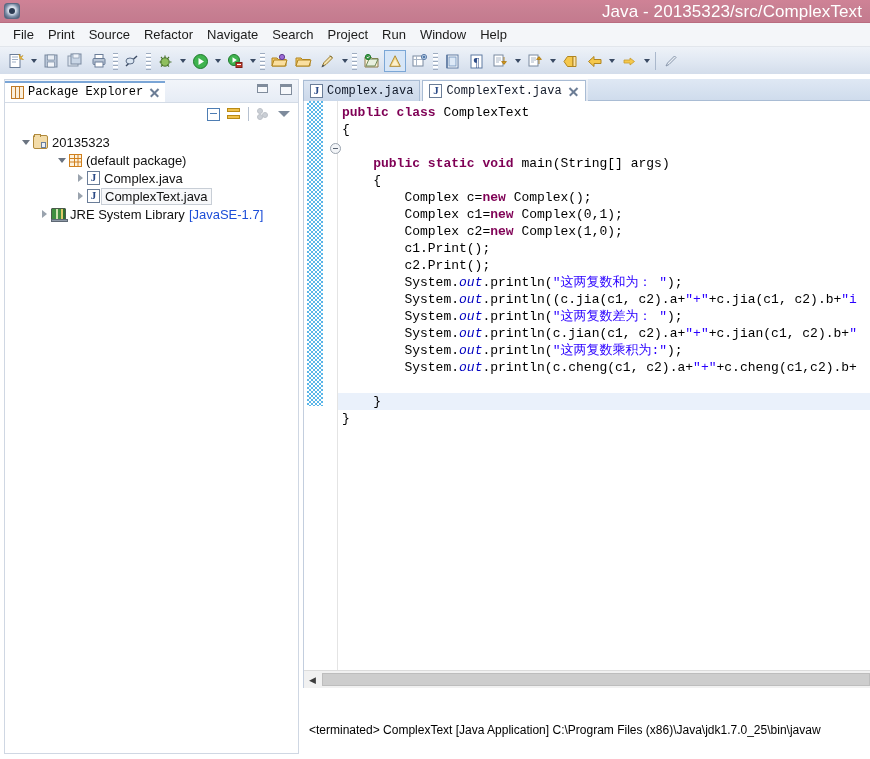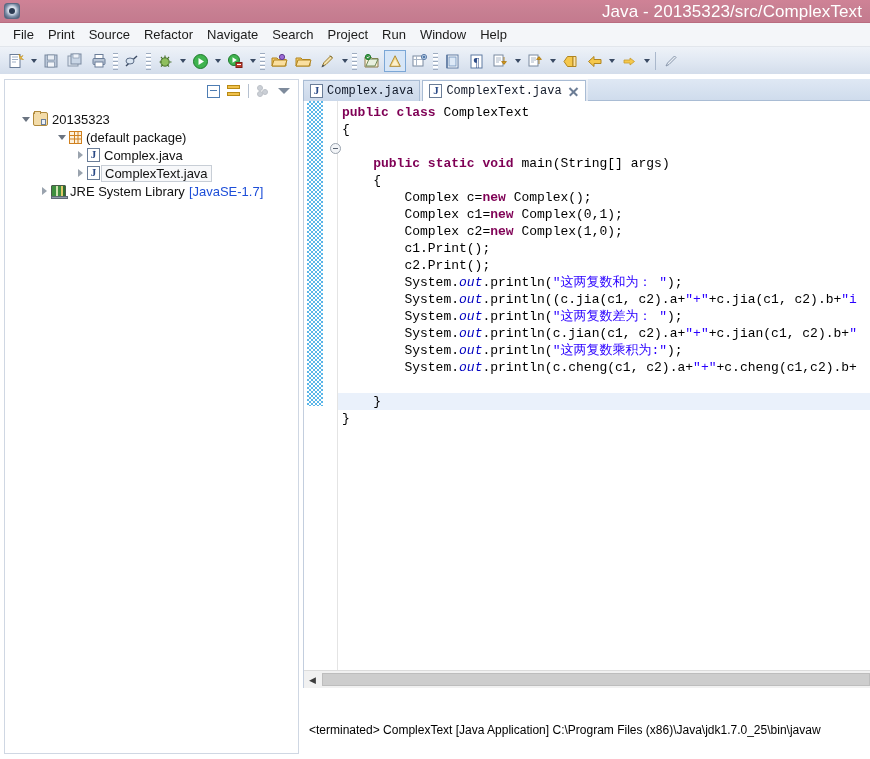--- a/index.html
+++ b/index.html
@@ -808,20 +808,31 @@
   <div class="tb-btn">
     <svg width="17" height="17" viewBox="0 0 17 17">
         <path d="M3 13l3-1.5 7-7-1.5-1.5-7 7z" fill="#e8edf4" stroke="#8796ab"></path>
       </svg>
   </div>
 </div>
 
 <div id="main">
 
   <div id="pkg-view">
+    <div id="pkg-tabrow">
+      <div id="pkg-tab">
+        <span class="icon-pkgexp"></span>
+        <span class="tab-label">Package Explorer</span>
+        <span class="tab-close"></span>
+      </div>
+      <div id="pkg-winbtns">
+        <span class="win-min"></span>
+        <span class="win-max"></span>
+      </div>
+    </div>
 
     <div id="pkg-toolrow">
       <span class="pv-btn">
           <span class="icon-collapse"></span>
         </span>
       <span class="pv-btn">
           <span class="icon-link"></span>
         </span>
       <span class="pv-sep"></span>
       <span class="pv-btn">

